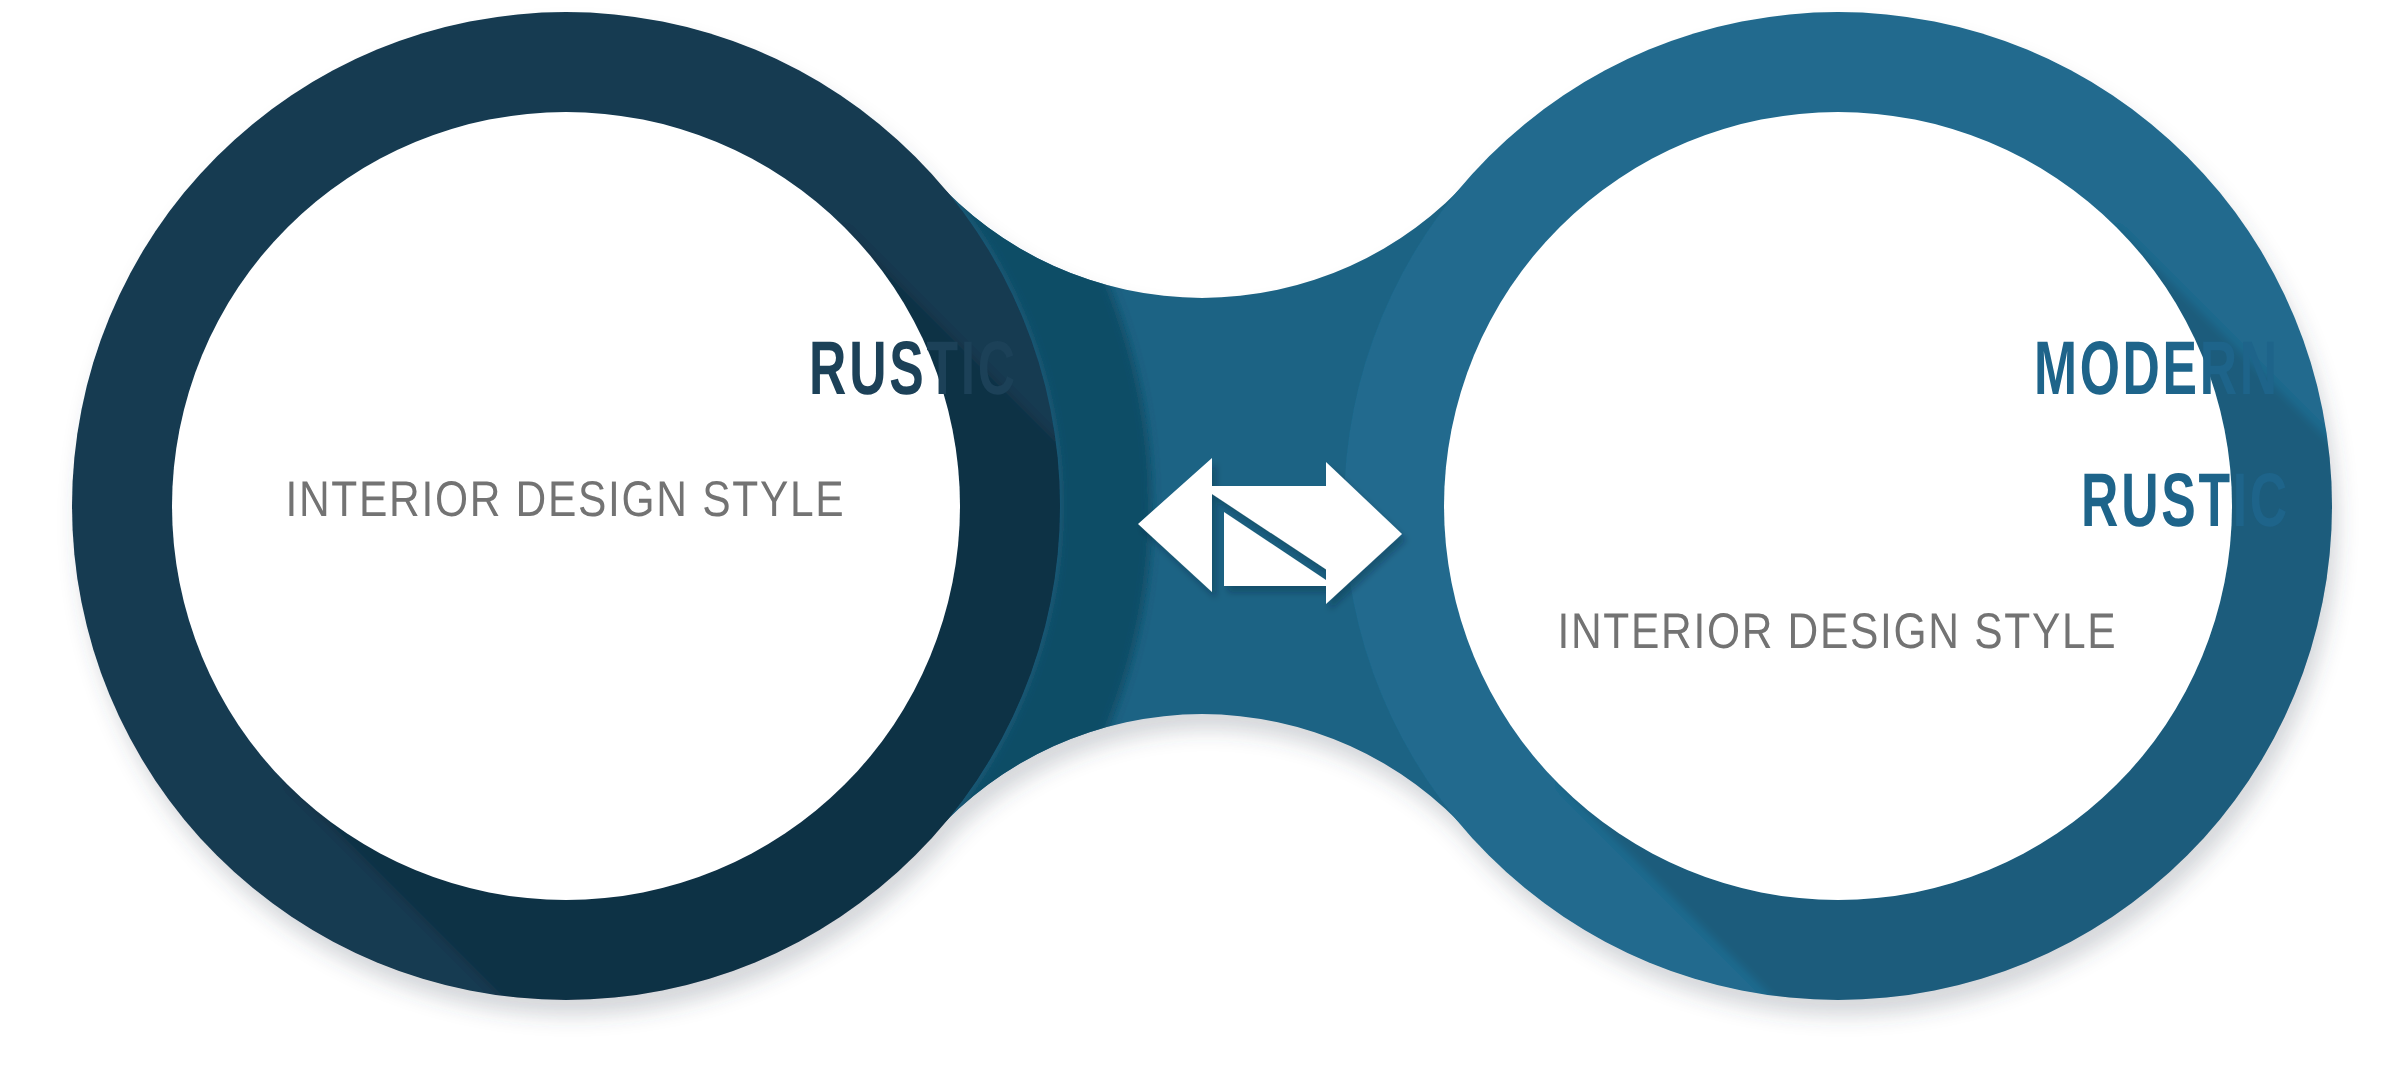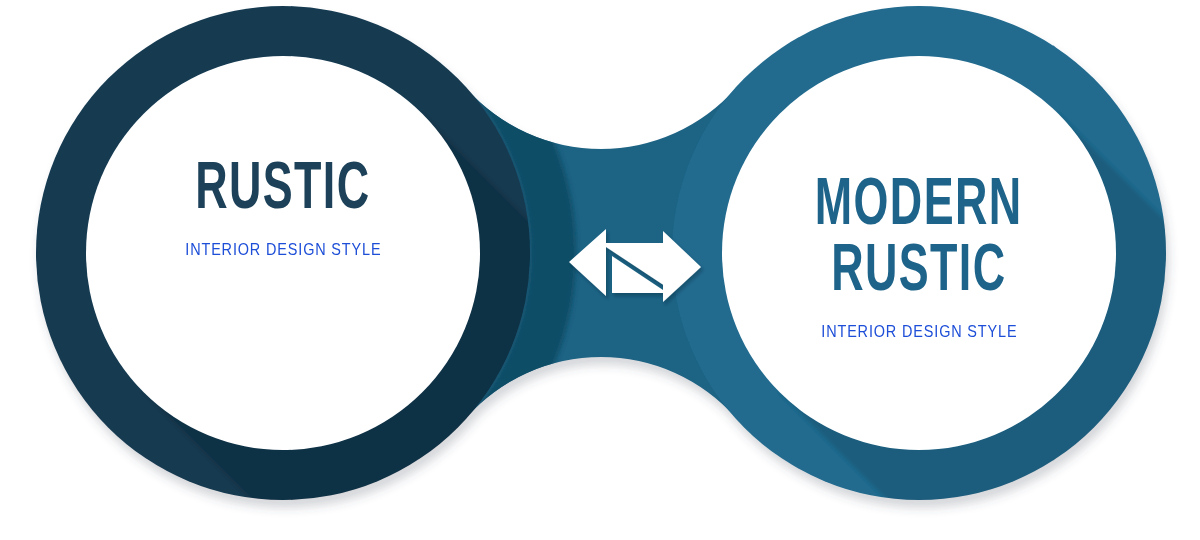--- a/index.html
+++ b/index.html
@@ -14,48 +14,49 @@
   .label-block{
     position:absolute;
     width:500px;
     text-align:center;
     pointer-events:none;
   }
   .title-line{
     display:block;
     height:66px;
     line-height:66px;
-    font-size:66px;
+    font-size:38px;
     font-weight:bold;
     letter-spacing:2px;
     white-space:nowrap;
+    text-align:right;
   }
   .title-line .condense{
     display:inline-block;
     transform:scaleX(0.68);
     transform-origin:50% 50%;
   }
   .subtitle-line{
     display:block;
     margin-top:17px;
     height:30px;
     line-height:30px;
-    font-size:17px;
+    font-size:25px;
     letter-spacing:1px;
-    color:#1d4ed8;
+    color:#737373;
     white-space:nowrap;
   }
   .subtitle-line .condense{
     display:inline-block;
     transform:scaleX(0.85);
     transform-origin:50% 50%;
   }
   #left-label{left:33px;top:152px;}
   #left-label .title-line{color:#1c4158;}
-  #right-label{left:669px;top:168px;}
+  #right-label{left:669px;top:152px;}
   #right-label .title-line{color:#1e648a;}
 </style>
 </head>
 <body>
 
 <div id="stage">
 
   <svg width="1200" height="540" viewBox="0 0 1200 540">
     <defs>
       <filter id="silShadow" x="-10%" y="-10%" width="125%" height="130%">

